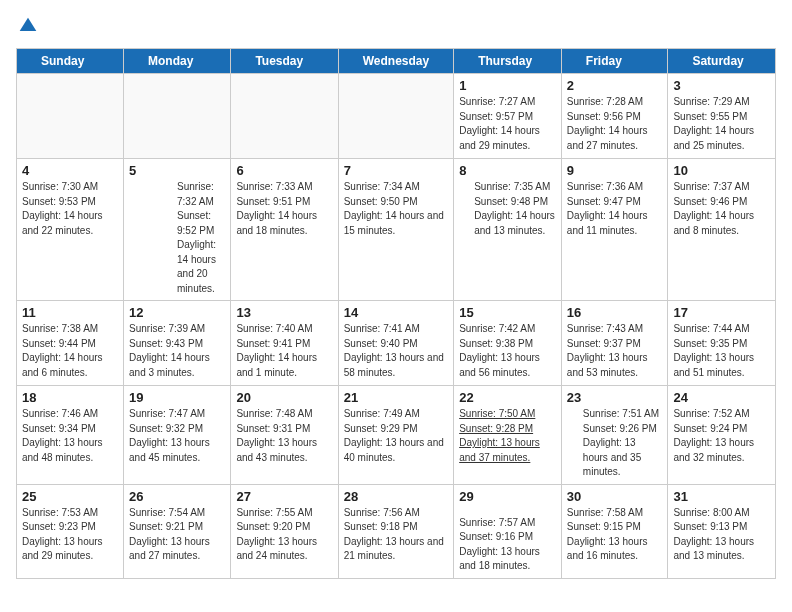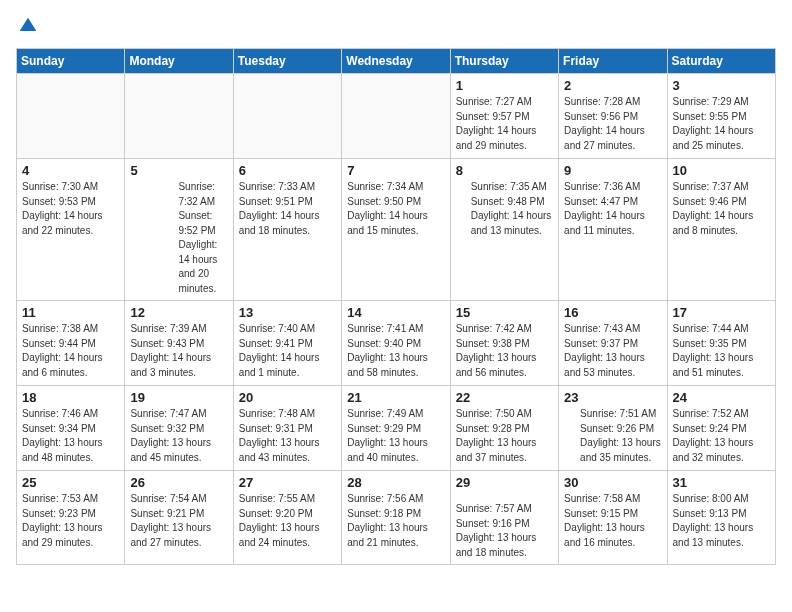--- a/index.html
+++ b/index.html
@@ -55,21 +55,21 @@
     }
     .calendar {
       width: 100%;
       border-collapse: collapse;
       font-size: 10.5px;
     }
     .calendar th {
       background-color: #1a6db5;
       color: #fff;
       text-align: left;
-      padding: 5px 4px;
+      padding: 5px 24px;
       font-size: 12px;
       font-weight: bold;
       border: 1px solid #ccc;
     }
     .calendar td {
       border: 1px solid #ccc;
       vertical-align: top;
       padding: 4px 5px;
       width: 108px;
       min-height: 80px;
@@ -176,21 +176,21 @@
         </td>
         <td>
           <div class="day-num">8</div>
           <div class="day-info" style="white-space: pre-line; margin-left: 15px;">Sunrise: 7:35 AM
 Sunset: 9:48 PM
 Daylight: 14 hours and 13 minutes.</div>
         </td>
         <td>
           <div class="day-num">9</div>
           <div class="day-info" style="white-space: pre-line;">Sunrise: 7:36 AM
-Sunset: 4:47 PM
+Sunset: 9:47 PM
 Daylight: 14 hours and 11 minutes.</div>
         </td>
         <td>
           <div class="day-num">10</div>
           <div class="day-info" style="white-space: pre-line;">Sunrise: 7:37 AM
 Sunset: 9:46 PM
 Daylight: 14 hours and 8 minutes.</div>
         </td>
       </tr>
       <tr class="week-row">
@@ -257,21 +257,21 @@
 Daylight: 13 hours and 43 minutes.</div>
         </td>
         <td>
           <div class="day-num">21</div>
           <div class="day-info" style="white-space: pre-line;">Sunrise: 7:49 AM
 Sunset: 9:29 PM
 Daylight: 13 hours and 40 minutes.</div>
         </td>
         <td>
           <div class="day-num">22</div>
-          <div class="day-info" style="white-space: pre-line;">Sunrise: 7:50 AM
+          <div class="day-info" style="white-space: pre-line; text-decoration: underline;">Sunrise: 7:50 AM
 Sunset: 9:28 PM
 Daylight: 13 hours and 37 minutes.</div>
         </td>
         <td>
           <div class="day-num">23</div>
           <div class="day-info" style="white-space: pre-line; margin-left: 16px;">Sunrise: 7:51 AM
 Sunset: 9:26 PM
 Daylight: 13 hours and 35 minutes.</div>
         </td>
         <td>

